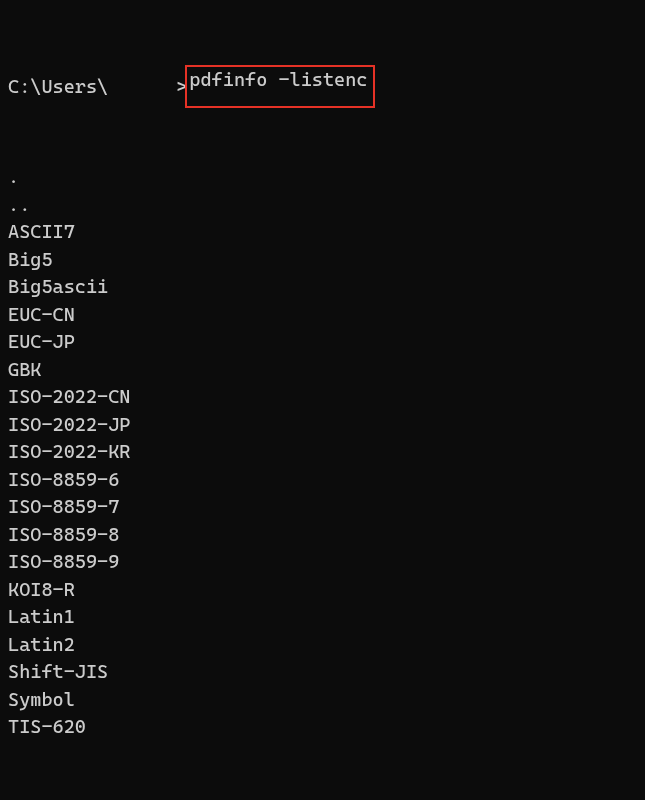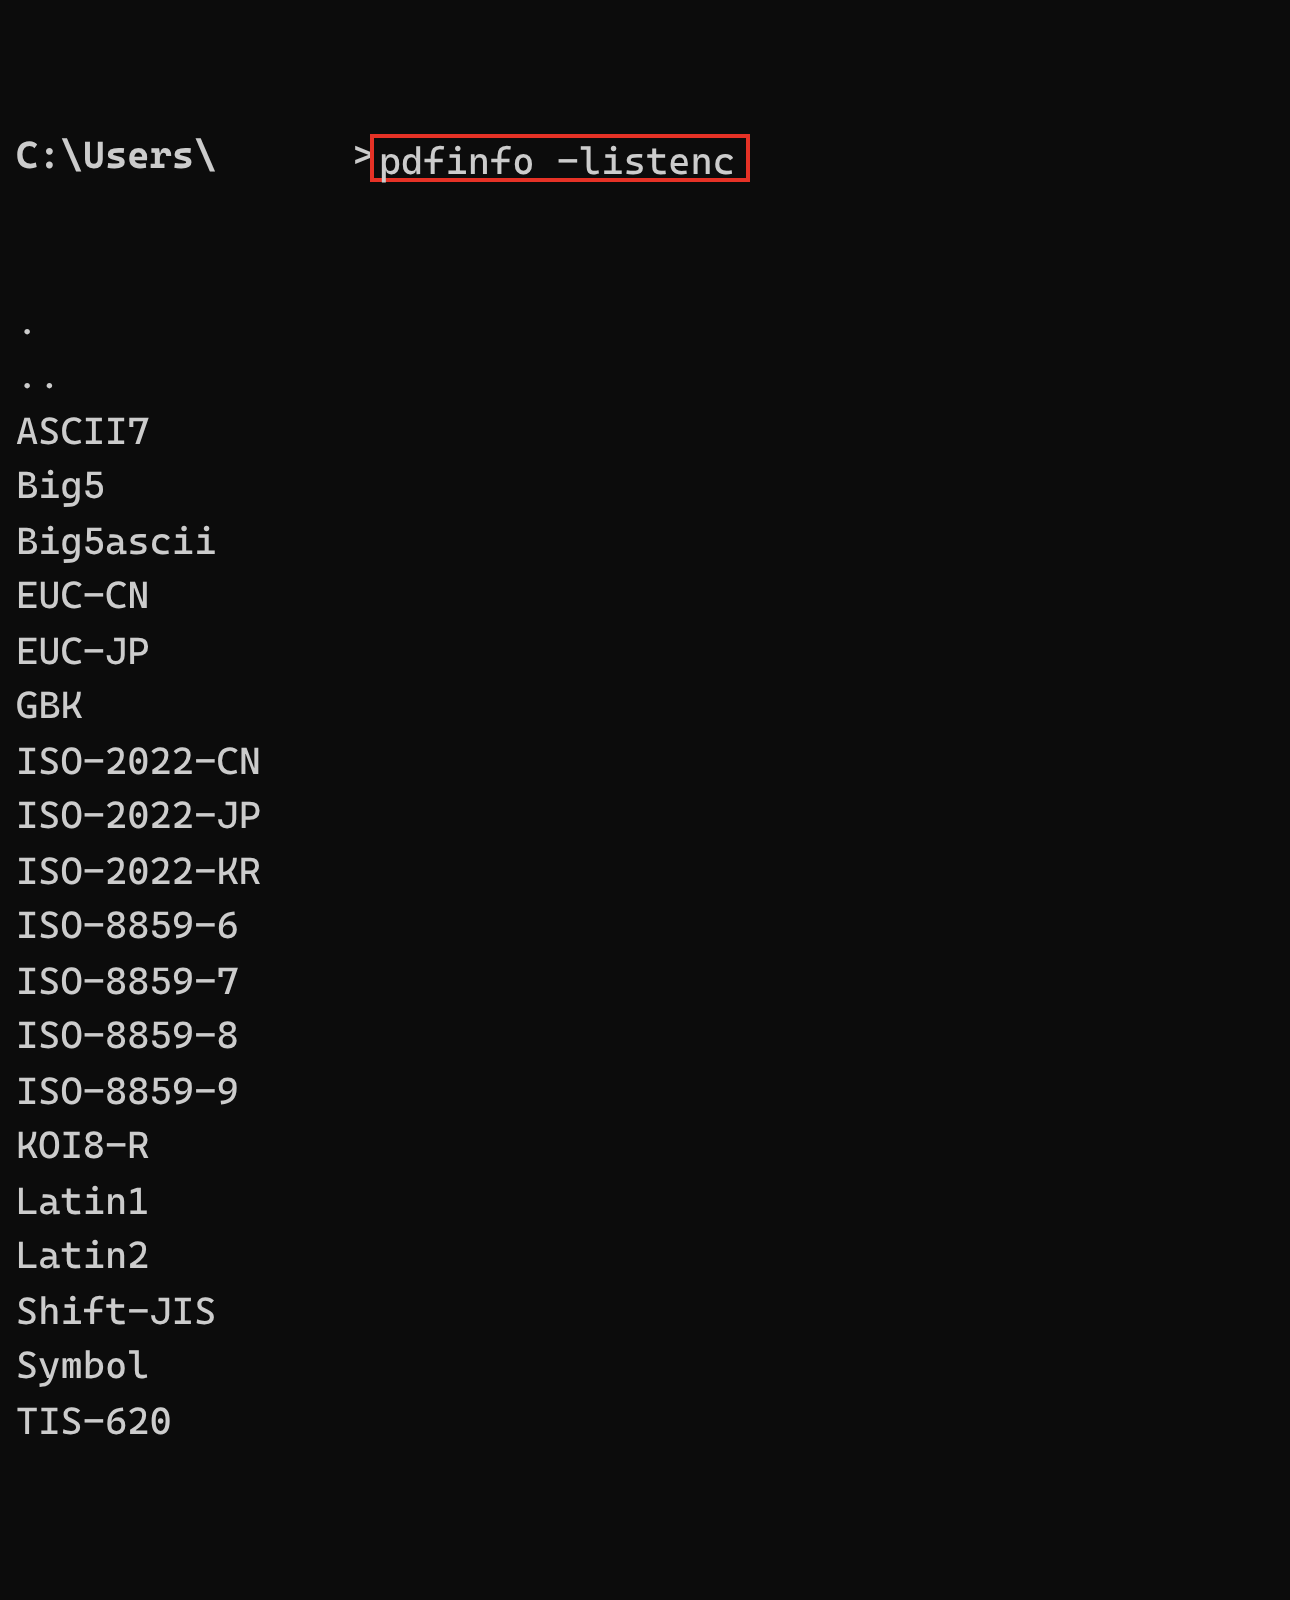--- a/index.html
+++ b/index.html
@@ -21,39 +21,38 @@
     }
     .terminal {
       white-space: pre;
     }
     .prompt-line {
       display: flex;
       align-items: center;
     }
     .prompt-prefix {
       display: inline;
-      font-weight: bold;
     }
     .redacted {
       display: inline-block;
       width: 68px;
       height: 20px;
       background: #0c0c0c;
       vertical-align: text-bottom;
     }
     .prompt-gt {
       display: inline;
     }
     .highlight-box {
       display: inline-block;
       border: 2px solid #e63226;
       padding: 0 6px 2px 2px;
       margin-left: -2px;
       line-height: 24px;
-      height: 24px;
+      height: 43px;
     }
     .output-line {
       display: block;
     }
   </style>
 </head>
 <body>
 
 <div class="terminal">
   <div class="prompt-line">

